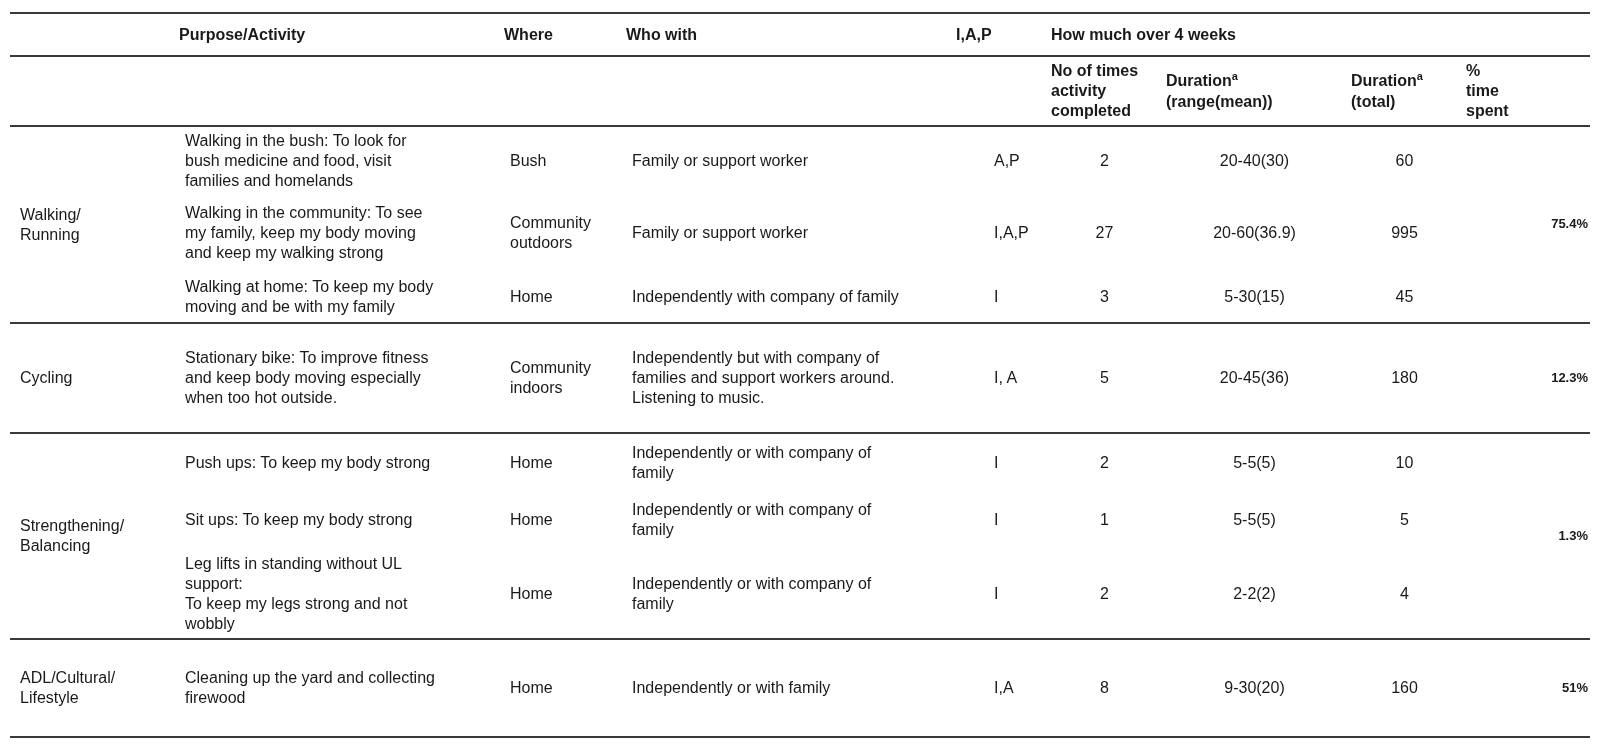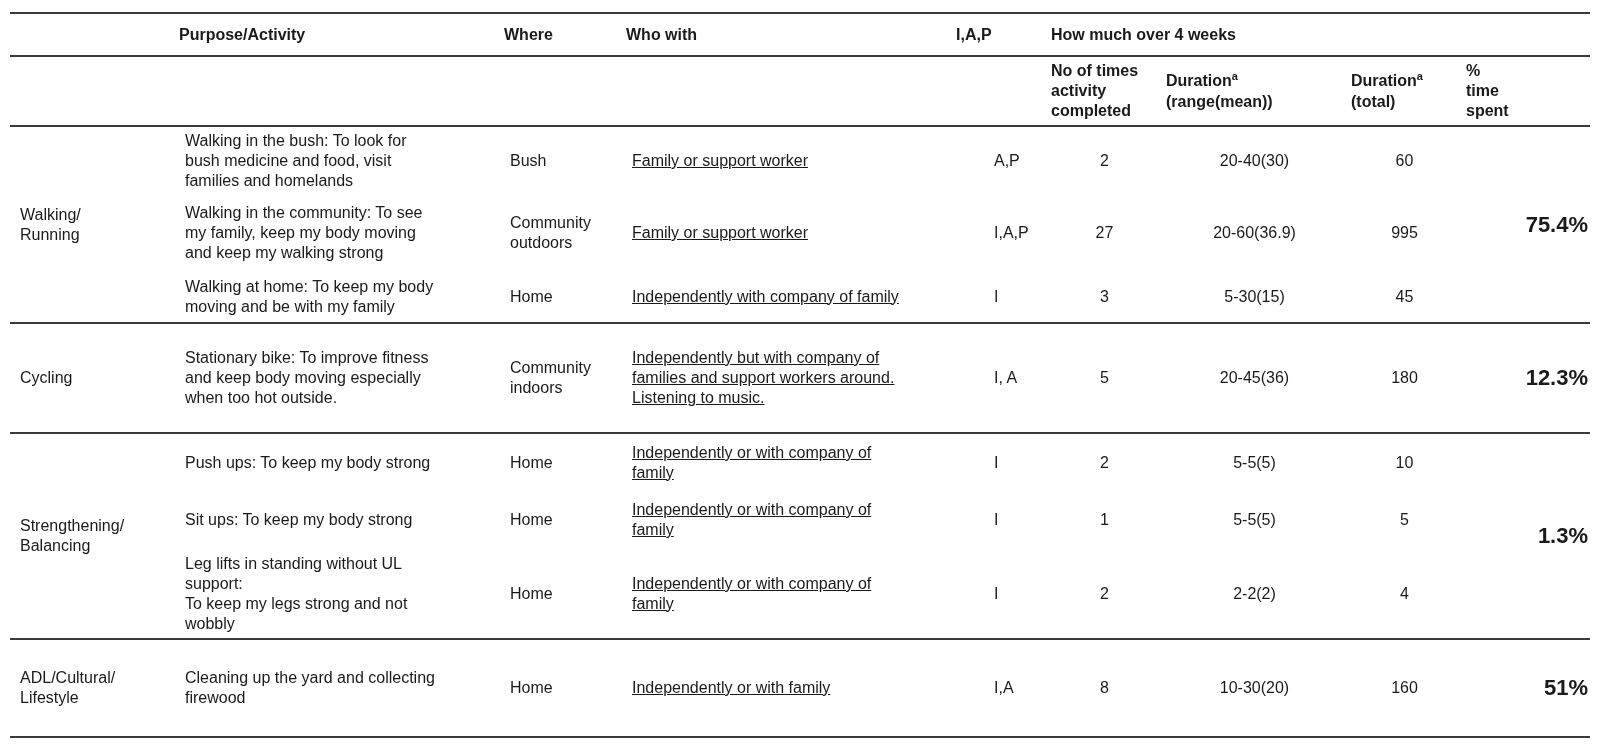--- a/index.html
+++ b/index.html
@@ -56,24 +56,24 @@
   thead tr.hdr2 { height: 64px; margin-top: 16px; }
   thead tr.hdr2 th { border-bottom: 2px solid #3a3a3a; }
   thead sup { font-size: 11px; }
 
   tbody.section { border-top: 2px solid #3a3a3a; }
   tbody.section:first-of-type { border-top: none; }
 
   td.cat   { white-space: pre-line; }
   td.purp  { white-space: pre-line; }
   td.where { white-space: pre-line; }
-  td.who   { white-space: pre-line; text-decoration: underline; }
+  td.who   { white-space: pre-line; }
   td.iap   { padding-left: 42px; white-space: pre; }
   td.num   { text-align: center; padding-left: 2px; padding-right: 2px; }
-  td.pct   { text-align: right; font-weight: bold; font-size: 22px; padding-right: 2px; }
+  td.pct   { text-align: right; font-weight: bold; font-size: 13px; padding-right: 2px; }
 
   tr.r-w1  { height: 64px; }
   tr.r-w2  { height: 76px; }
   tr.r-w3  { height: 52px; }
   tr.r-cyc { height: 110px; }
   tr.r-s1  { height: 58px; }
   tr.r-s2  { height: 58px; }
   tr.r-s3  { height: 90px; }
   tr.r-adl { height: 98px; }
 
@@ -226,20 +226,20 @@
     <tbody class="section">
       <tr class="r-adl">
         <td class="cat">ADL/Cultural/
 Lifestyle</td>
         <td class="purp">Cleaning up the yard and collecting
 firewood</td>
         <td class="where">Home</td>
         <td class="who">Independently or with family</td>
         <td class="iap">I,A</td>
         <td class="num">8</td>
-        <td class="num">10-30(20)</td>
+        <td class="num">9-30(20)</td>
         <td class="num">160</td>
         <td class="pct">51%</td>
       </tr>
     </tbody>
   </table>
 
 </div>
 
 </body></html>

